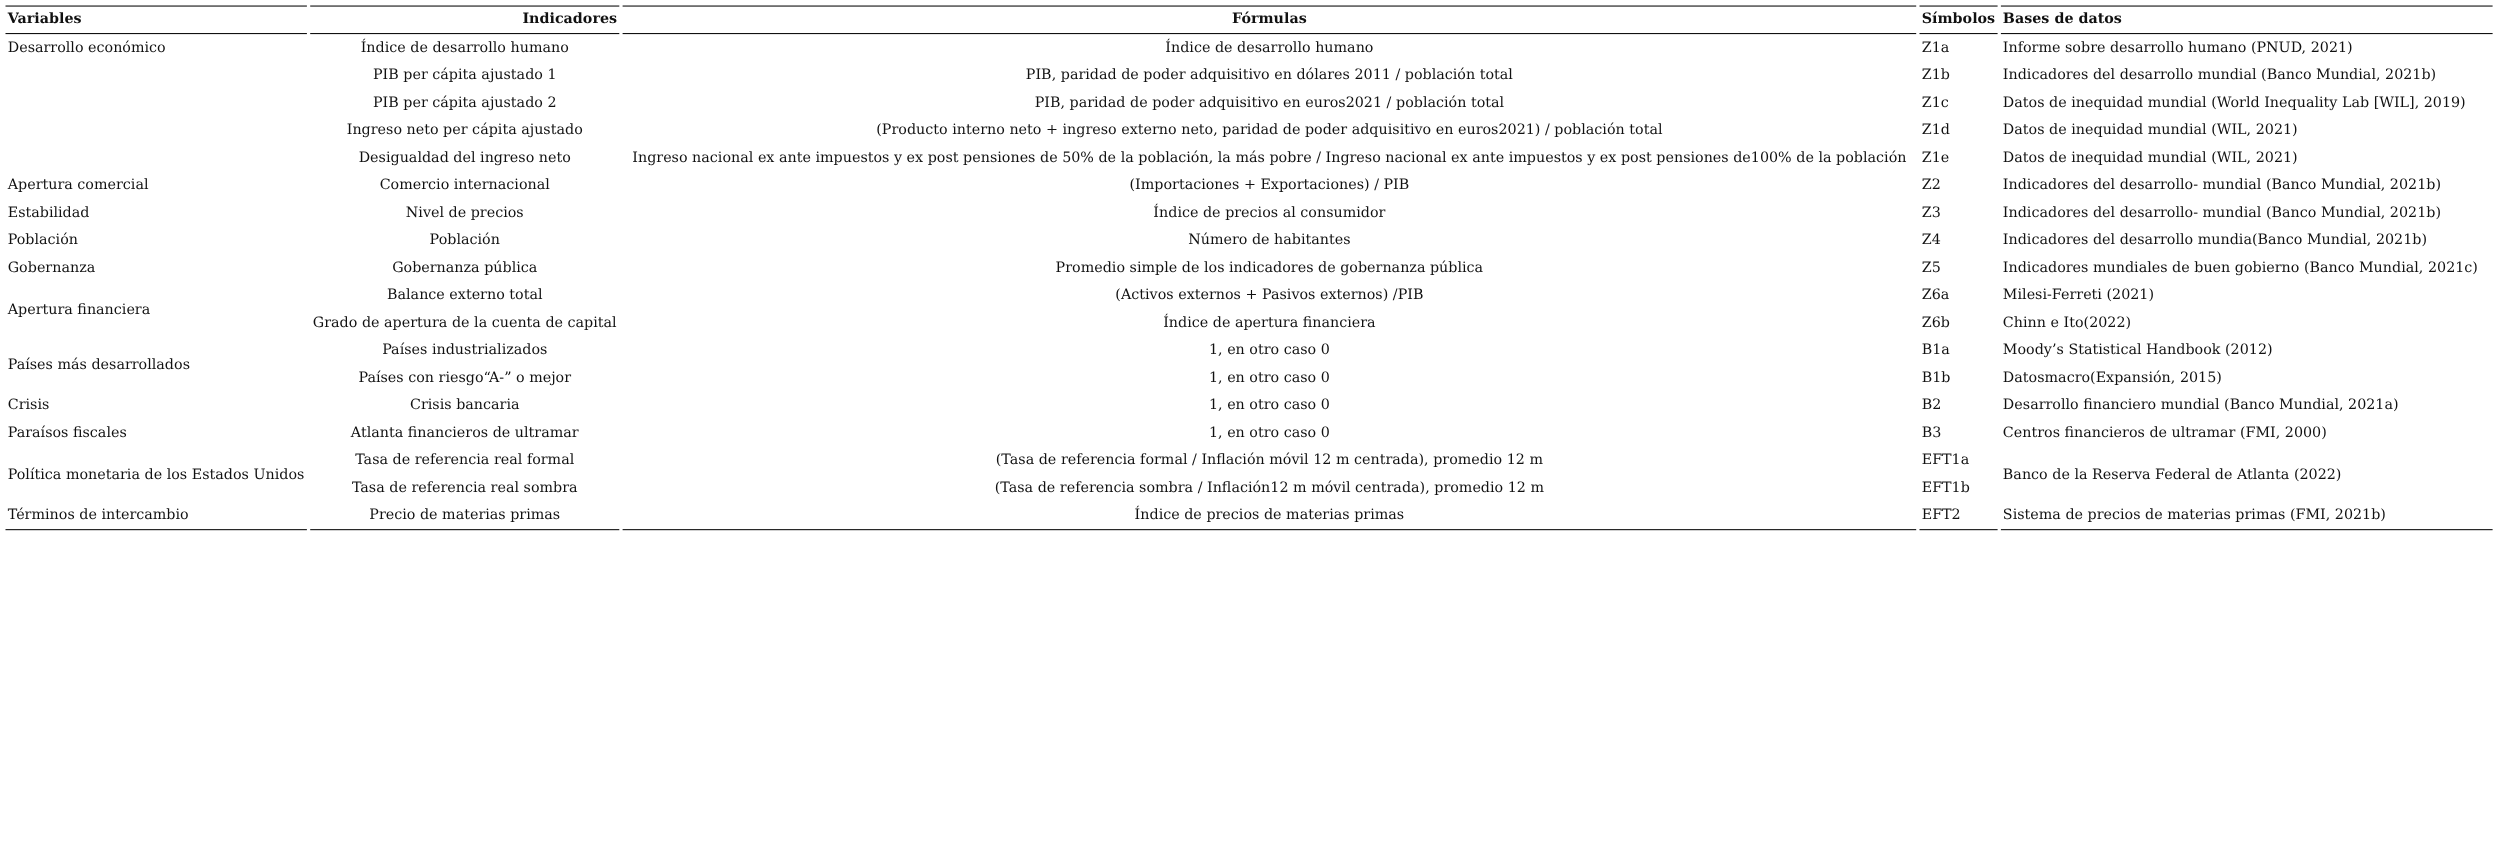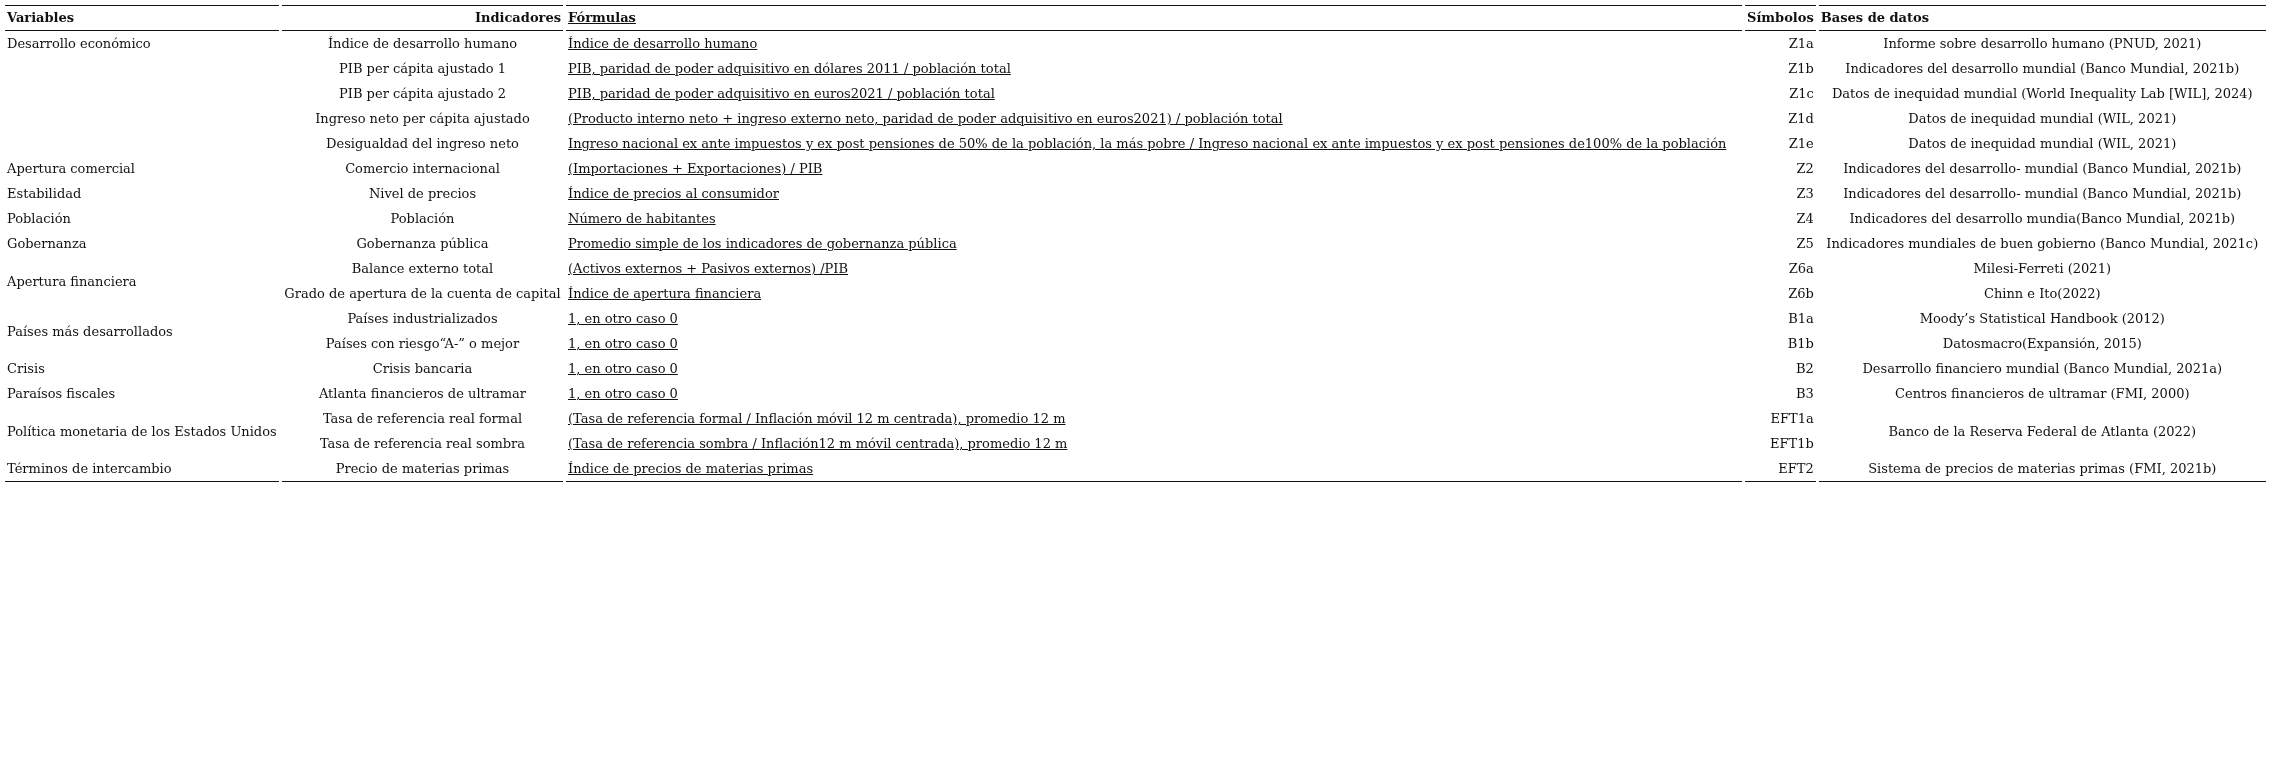--- a/index.html
+++ b/index.html
@@ -40,23 +40,23 @@
   .tbl tbody td {
     height: 25px;
     font-weight: normal;
   }
   .tbl tbody tr.last td {
     border-bottom: 1.5px solid #111;
   }
   .c-var { width: 270px; text-align: left; margin-top: 48px; }
   .c-ind { width: 277px; text-align: center; }
   .c-ind.left { text-align: center; }
-  .c-for { width: 1172px; text-align: left; text-decoration: underline; }
-  .c-sym { width: 62px; text-align: right; }
-  .c-bas { width: 443px; text-align: center; }
+  .c-for { width: 1172px; text-align: center; }
+  .c-sym { width: 62px; text-align: left; }
+  .c-bas { width: 443px; text-align: left; }
   th.c-var, th.c-sym, th.c-bas { text-align: left; }
   th.c-sym { text-align: right; }
 </style>
 </head>
 <body>
 
 <table class="tbl">
   <thead>
     <tr>
       <th class="c-var">Variables</th>
@@ -78,21 +78,21 @@
     <tr>
       <td class="c-ind">PIB per cápita ajustado 1</td>
       <td class="c-for">PIB, paridad de poder adquisitivo en dólares 2011 / población total</td>
       <td class="c-sym">Z1b</td>
       <td class="c-bas">Indicadores del desarrollo mundial (Banco Mundial, 2021b)</td>
     </tr>
     <tr>
       <td class="c-ind">PIB per cápita ajustado 2</td>
       <td class="c-for">PIB, paridad de poder adquisitivo en euros2021  / población total</td>
       <td class="c-sym">Z1c</td>
-      <td class="c-bas">Datos de inequidad mundial (World Inequality Lab [WIL], 2024)</td>
+      <td class="c-bas">Datos de inequidad mundial (World Inequality Lab [WIL], 2019)</td>
     </tr>
     <tr>
       <td class="c-ind">Ingreso neto per cápita ajustado</td>
       <td class="c-for">(Producto interno neto + ingreso externo neto, paridad de poder adquisitivo en euros2021) / población total</td>
       <td class="c-sym">Z1d</td>
       <td class="c-bas">Datos de inequidad mundial (WIL, 2021)</td>
     </tr>
     <tr>
       <td class="c-ind">Desigualdad del ingreso neto</td>
       <td class="c-for">Ingreso nacional ex ante impuestos y ex post pensiones de 50% de la población, la más pobre / Ingreso nacional ex ante impuestos y ex post pensiones de100% de la población</td>

